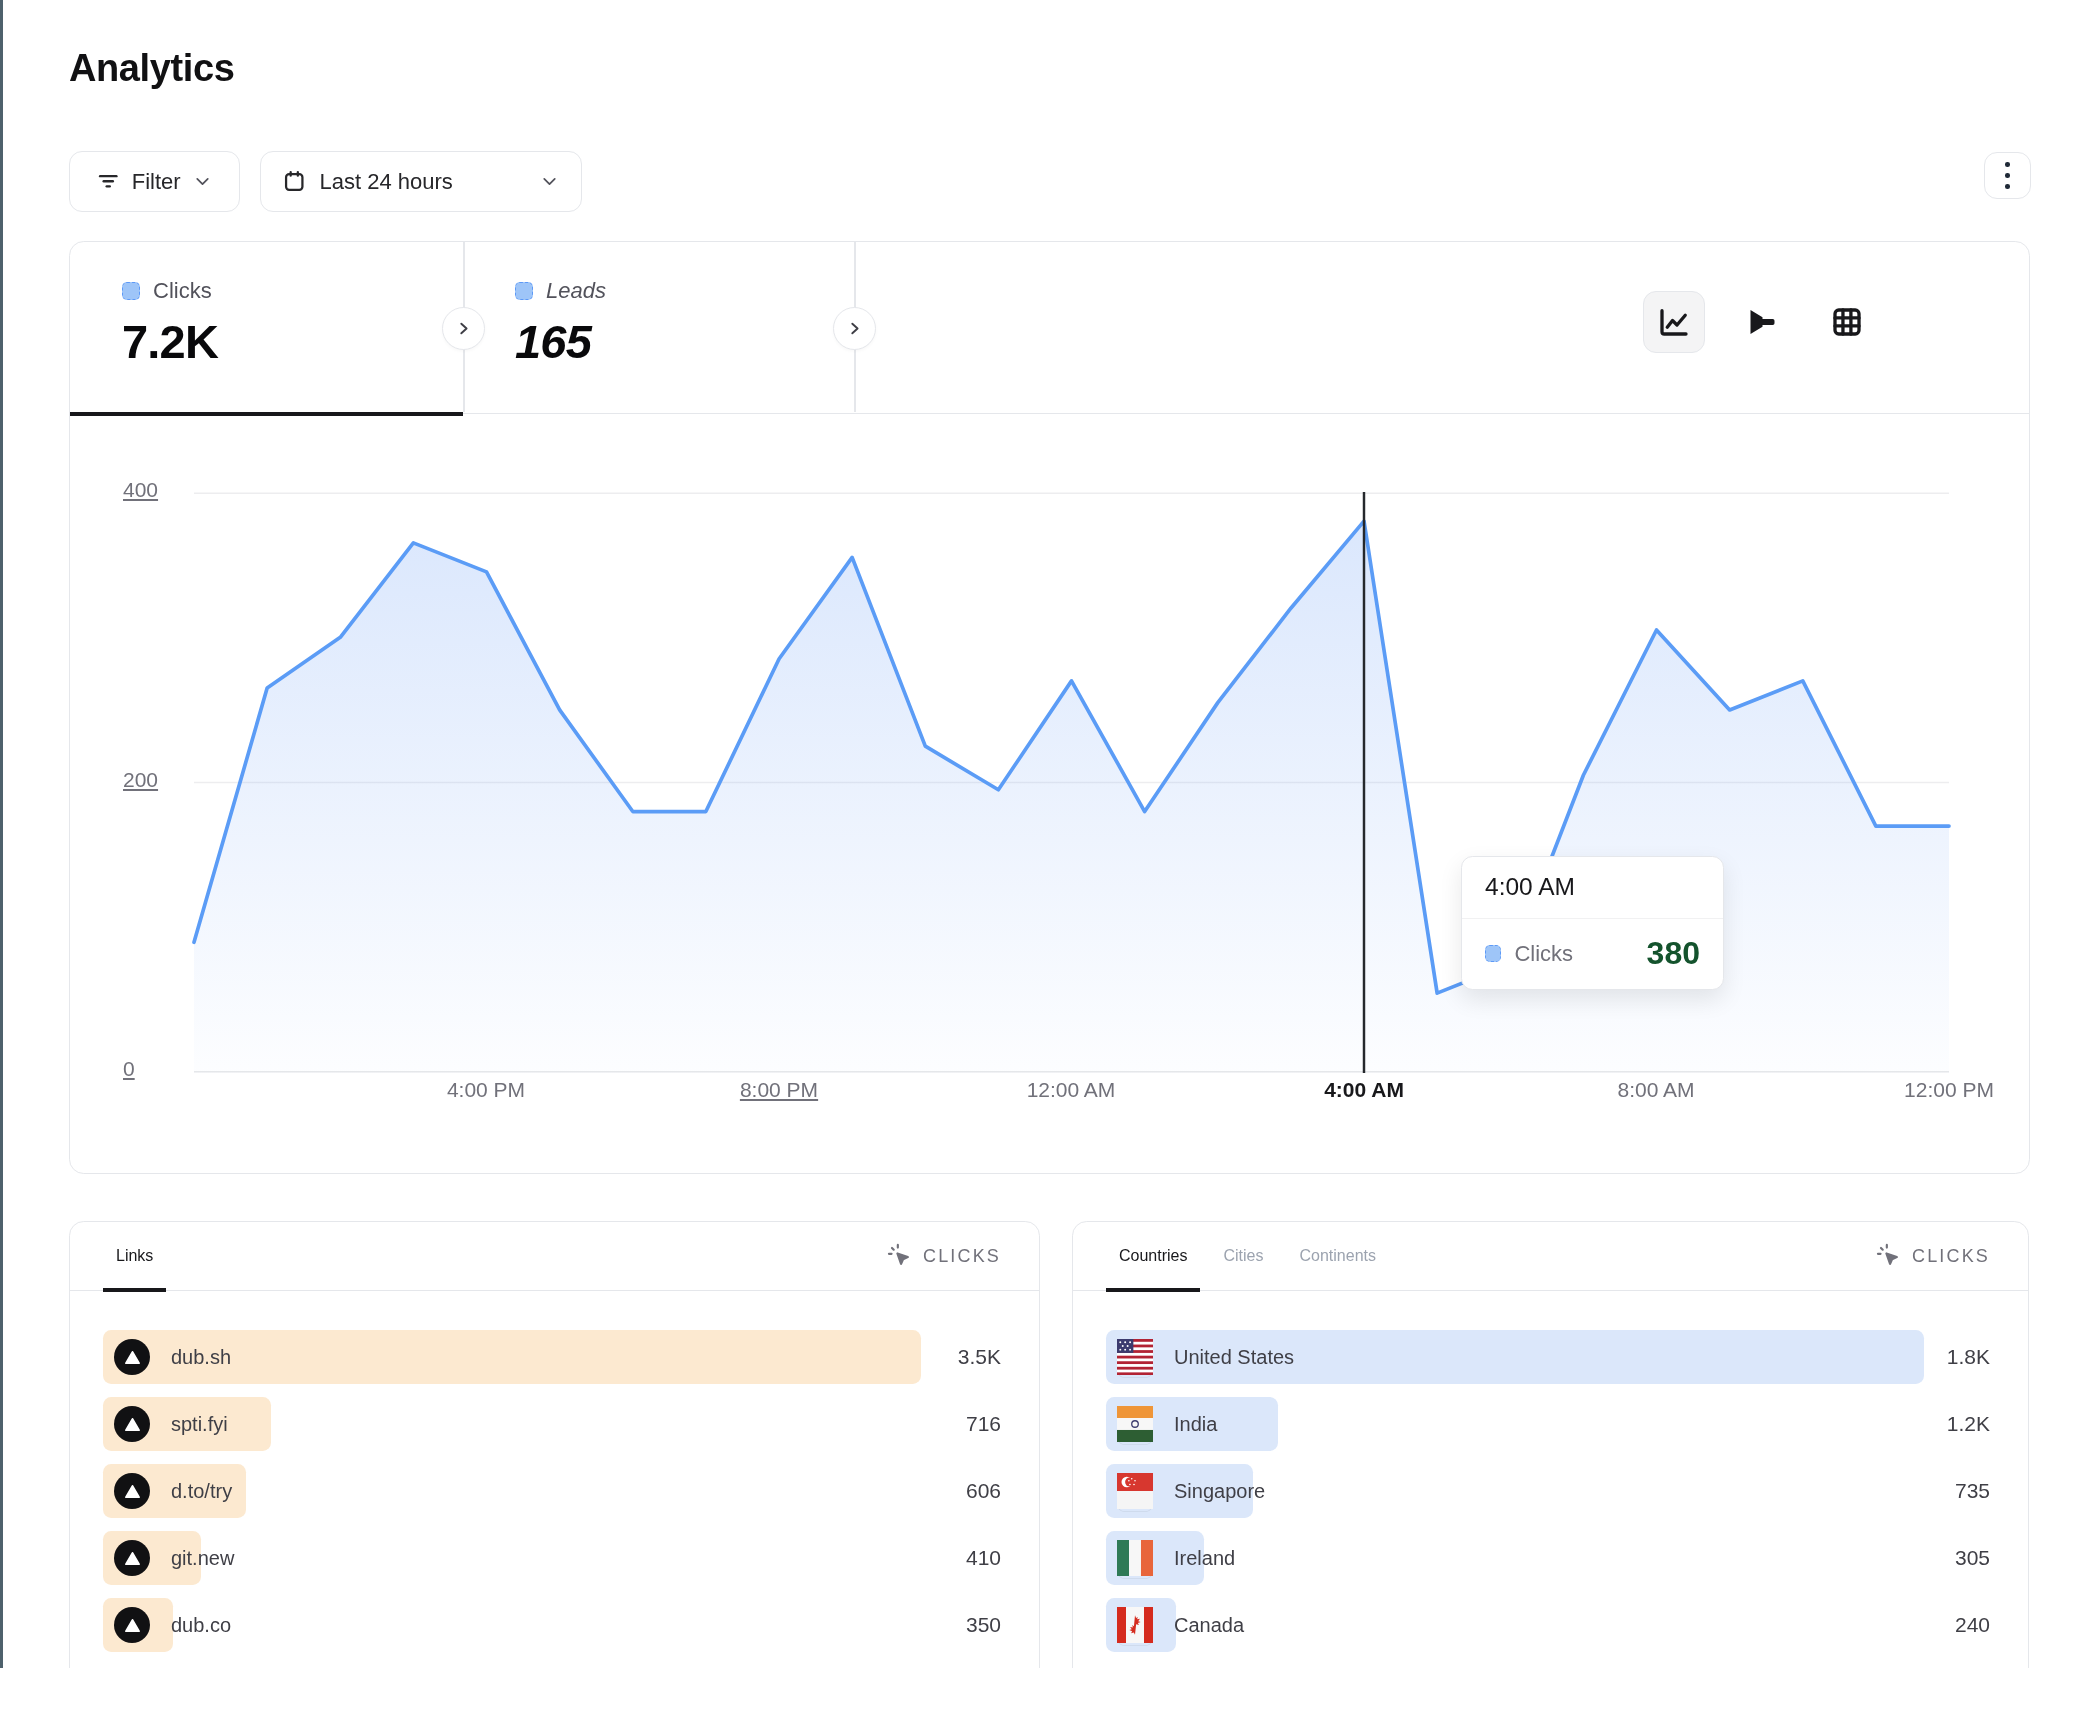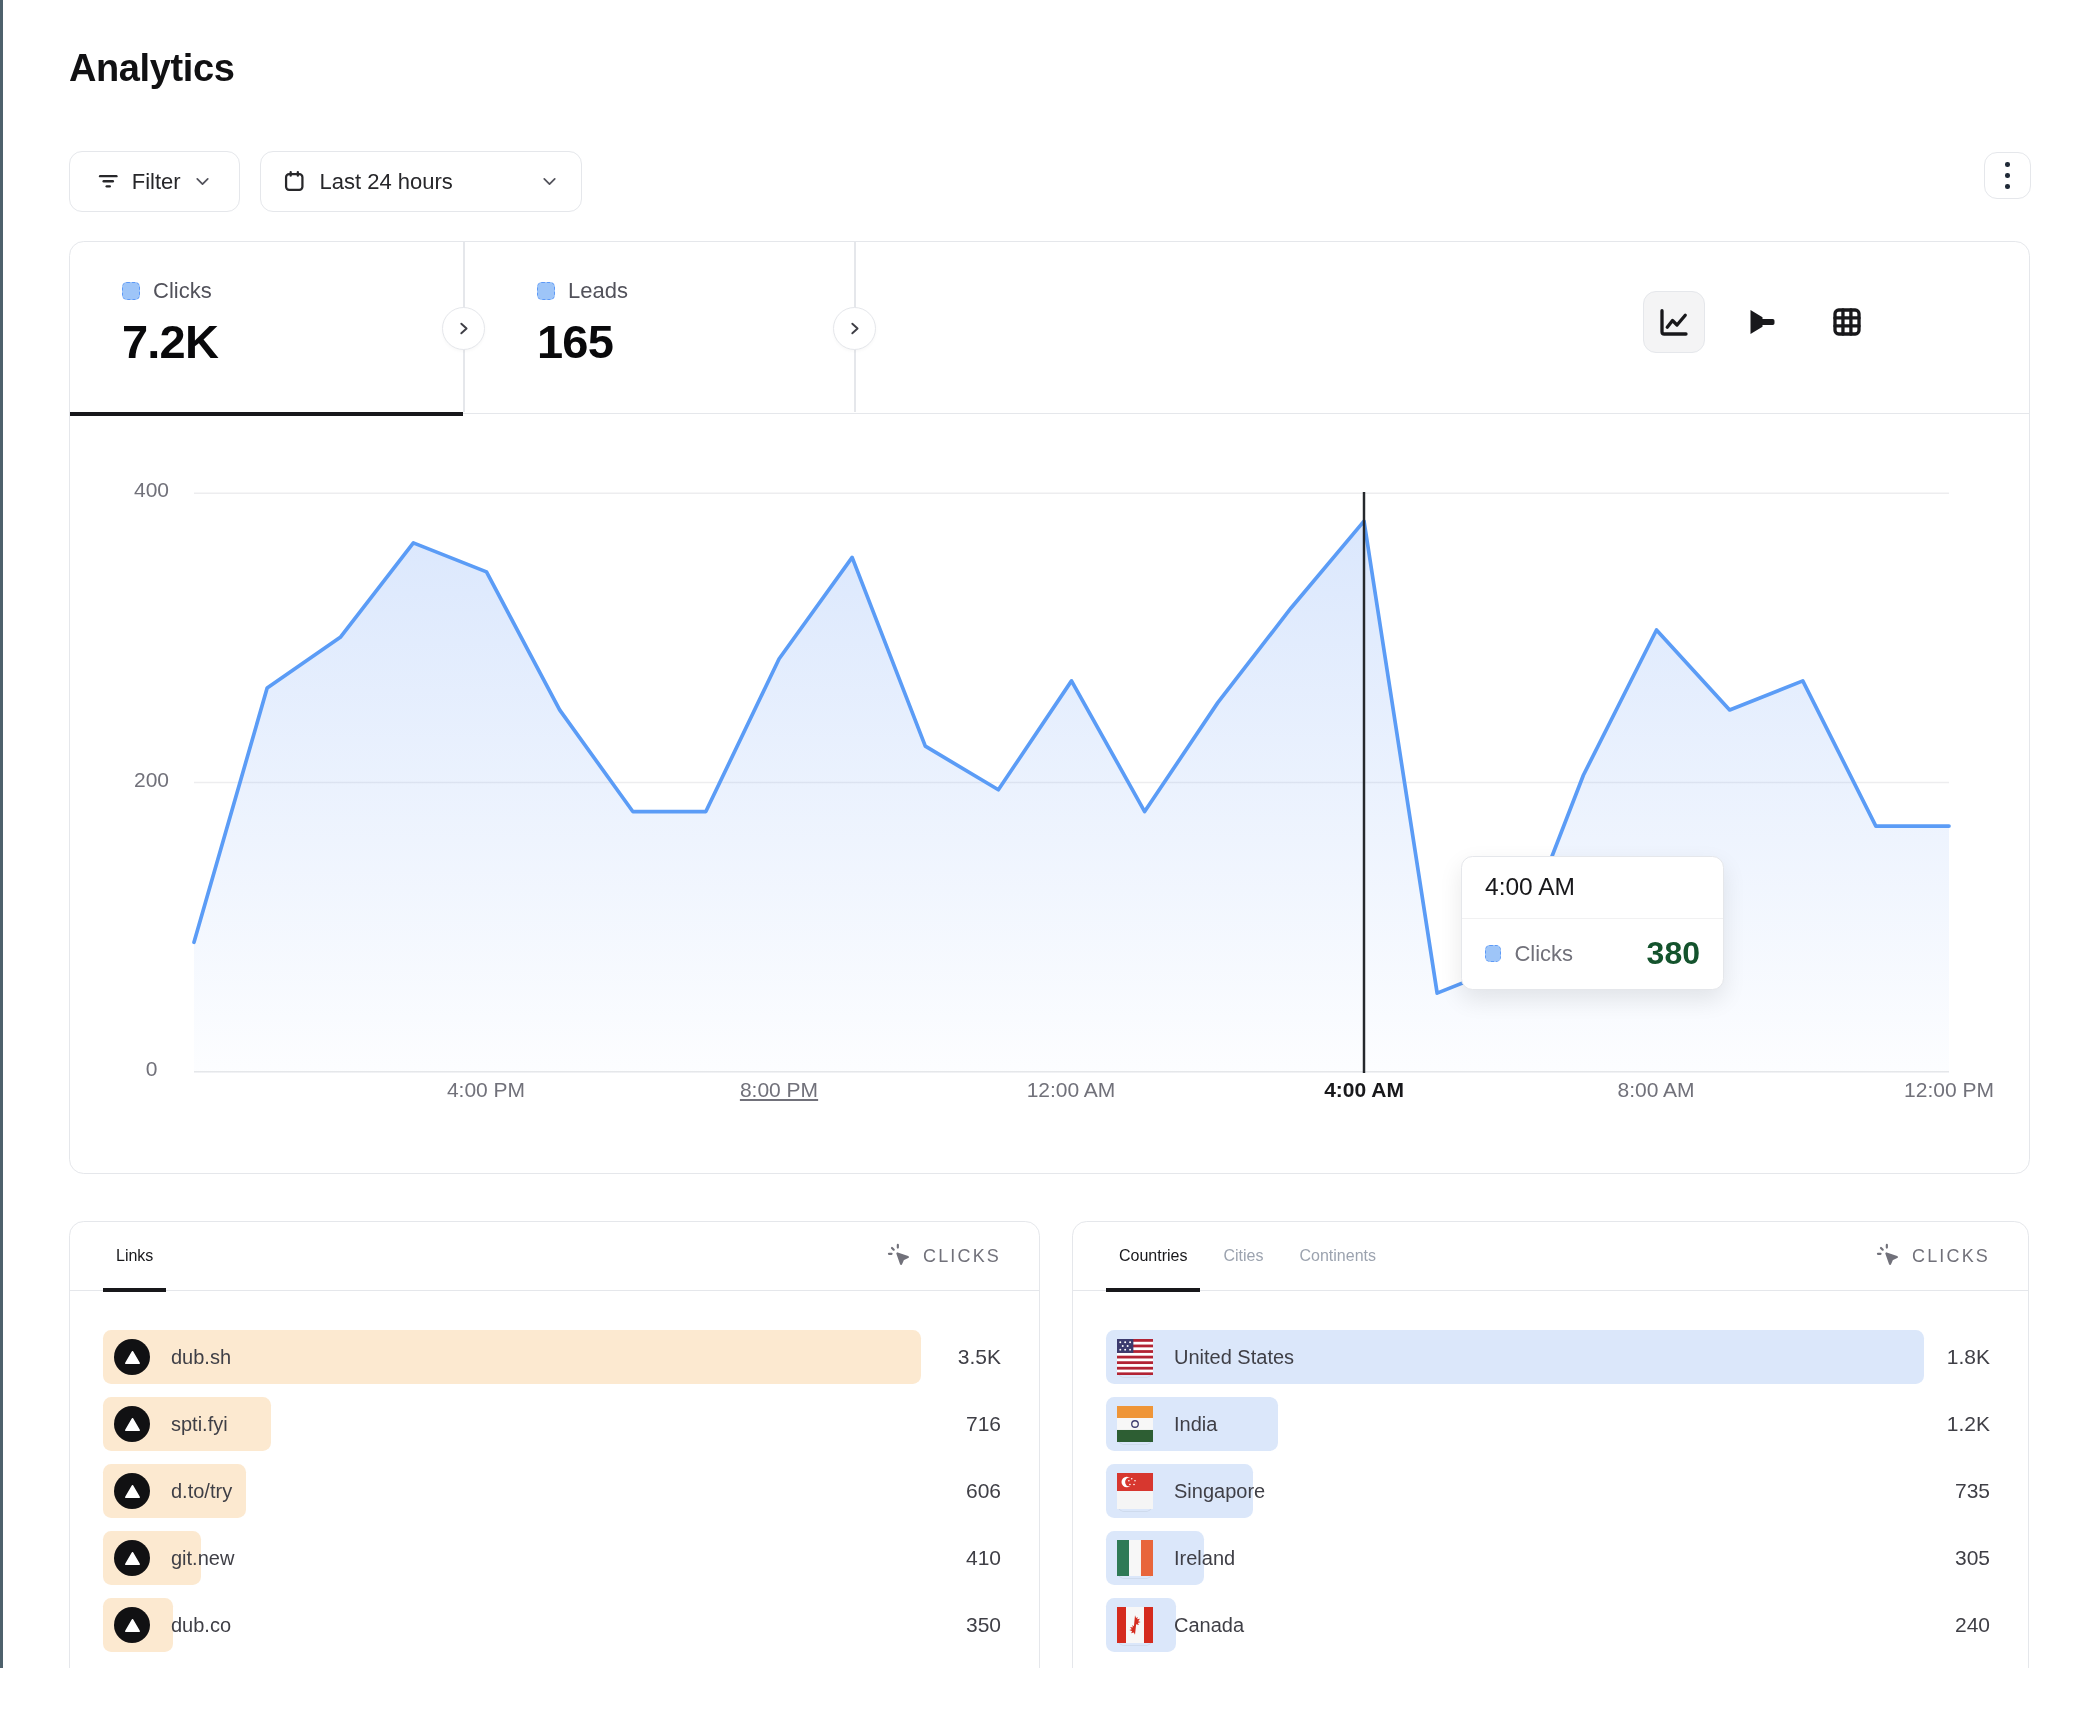--- a/index.html
+++ b/index.html
@@ -38,21 +38,21 @@
   .chev-circle{
     position:absolute;top:65px;width:43px;height:43px;border-radius:50%;background:#fff;
     border:1.6px solid #e5e7eb;display:flex;align-items:center;justify-content:center;z-index:2;cursor:pointer;
     box-shadow:0 1.6px 3.3px rgba(0,0,0,.03);
   }
   .view-switcher{position:absolute;top:49px;right:151px;display:flex;align-items:center;gap:24.5px;}
   .view-btn{width:62px;height:62px;border-radius:13px;display:flex;align-items:center;justify-content:center;cursor:pointer;}
   .view-btn.active{background:#f4f4f5;border:1.6px solid #e5e7eb;}
 
   
-  .y-label{position:absolute;width:57px;text-align:center;font-size:21px;color:#71717a;}
+  .y-label{position:absolute;width:57px;text-align:left;font-size:21px;color:#71717a;text-decoration:underline;}
   .chart-svg{position:absolute;left:124px;top:250px;overflow:visible;}
   .x-tick{position:absolute;top:836px;transform:translateX(-50%);font-size:21px;color:#71717a;white-space:nowrap;}
   .x-tick.emph{color:#18181b;font-weight:700;}
 
   
   .tooltip{
     position:absolute;left:1391px;top:614px;width:263px;background:#fff;border:1.6px solid #e5e7eb;
     border-radius:11.5px;box-shadow:0 9.8px 23px rgba(0,0,0,.09);z-index:5;
   }
   .tooltip-header{padding:16.4px 23px;font-size:24.5px;color:#18181b;border-bottom:1.6px solid #f1f1f2;}
@@ -141,21 +141,21 @@
         <div class="stat-value">7.2K</div>
       </div>
 
       <div class="tab-divider" style="left:393px;"></div>
       <div class="chev-circle" style="left:372px;">
         <svg width="21" height="21" viewBox="0 0 24 24">
             <path d="M9.5 6.5l6 5.5-6 5.5" stroke="#3f3f46" stroke-width="2.2" fill="none" stroke-linecap="round" stroke-linejoin="round"></path>
           </svg>
       </div>
 
-      <div class="stat-tab" style="left:415px;">
+      <div class="stat-tab" style="left:393px;font-style:italic;">
         <div class="legend-line">
           <span class="legend-square"></span>
           <span class="stat-label">Leads</span>
         </div>
         <div class="stat-value">165</div>
       </div>
 
       <div class="tab-divider" style="left:784px;"></div>
       <div class="chev-circle" style="left:763px;">
         <svg width="21" height="21" viewBox="0 0 24 24">

